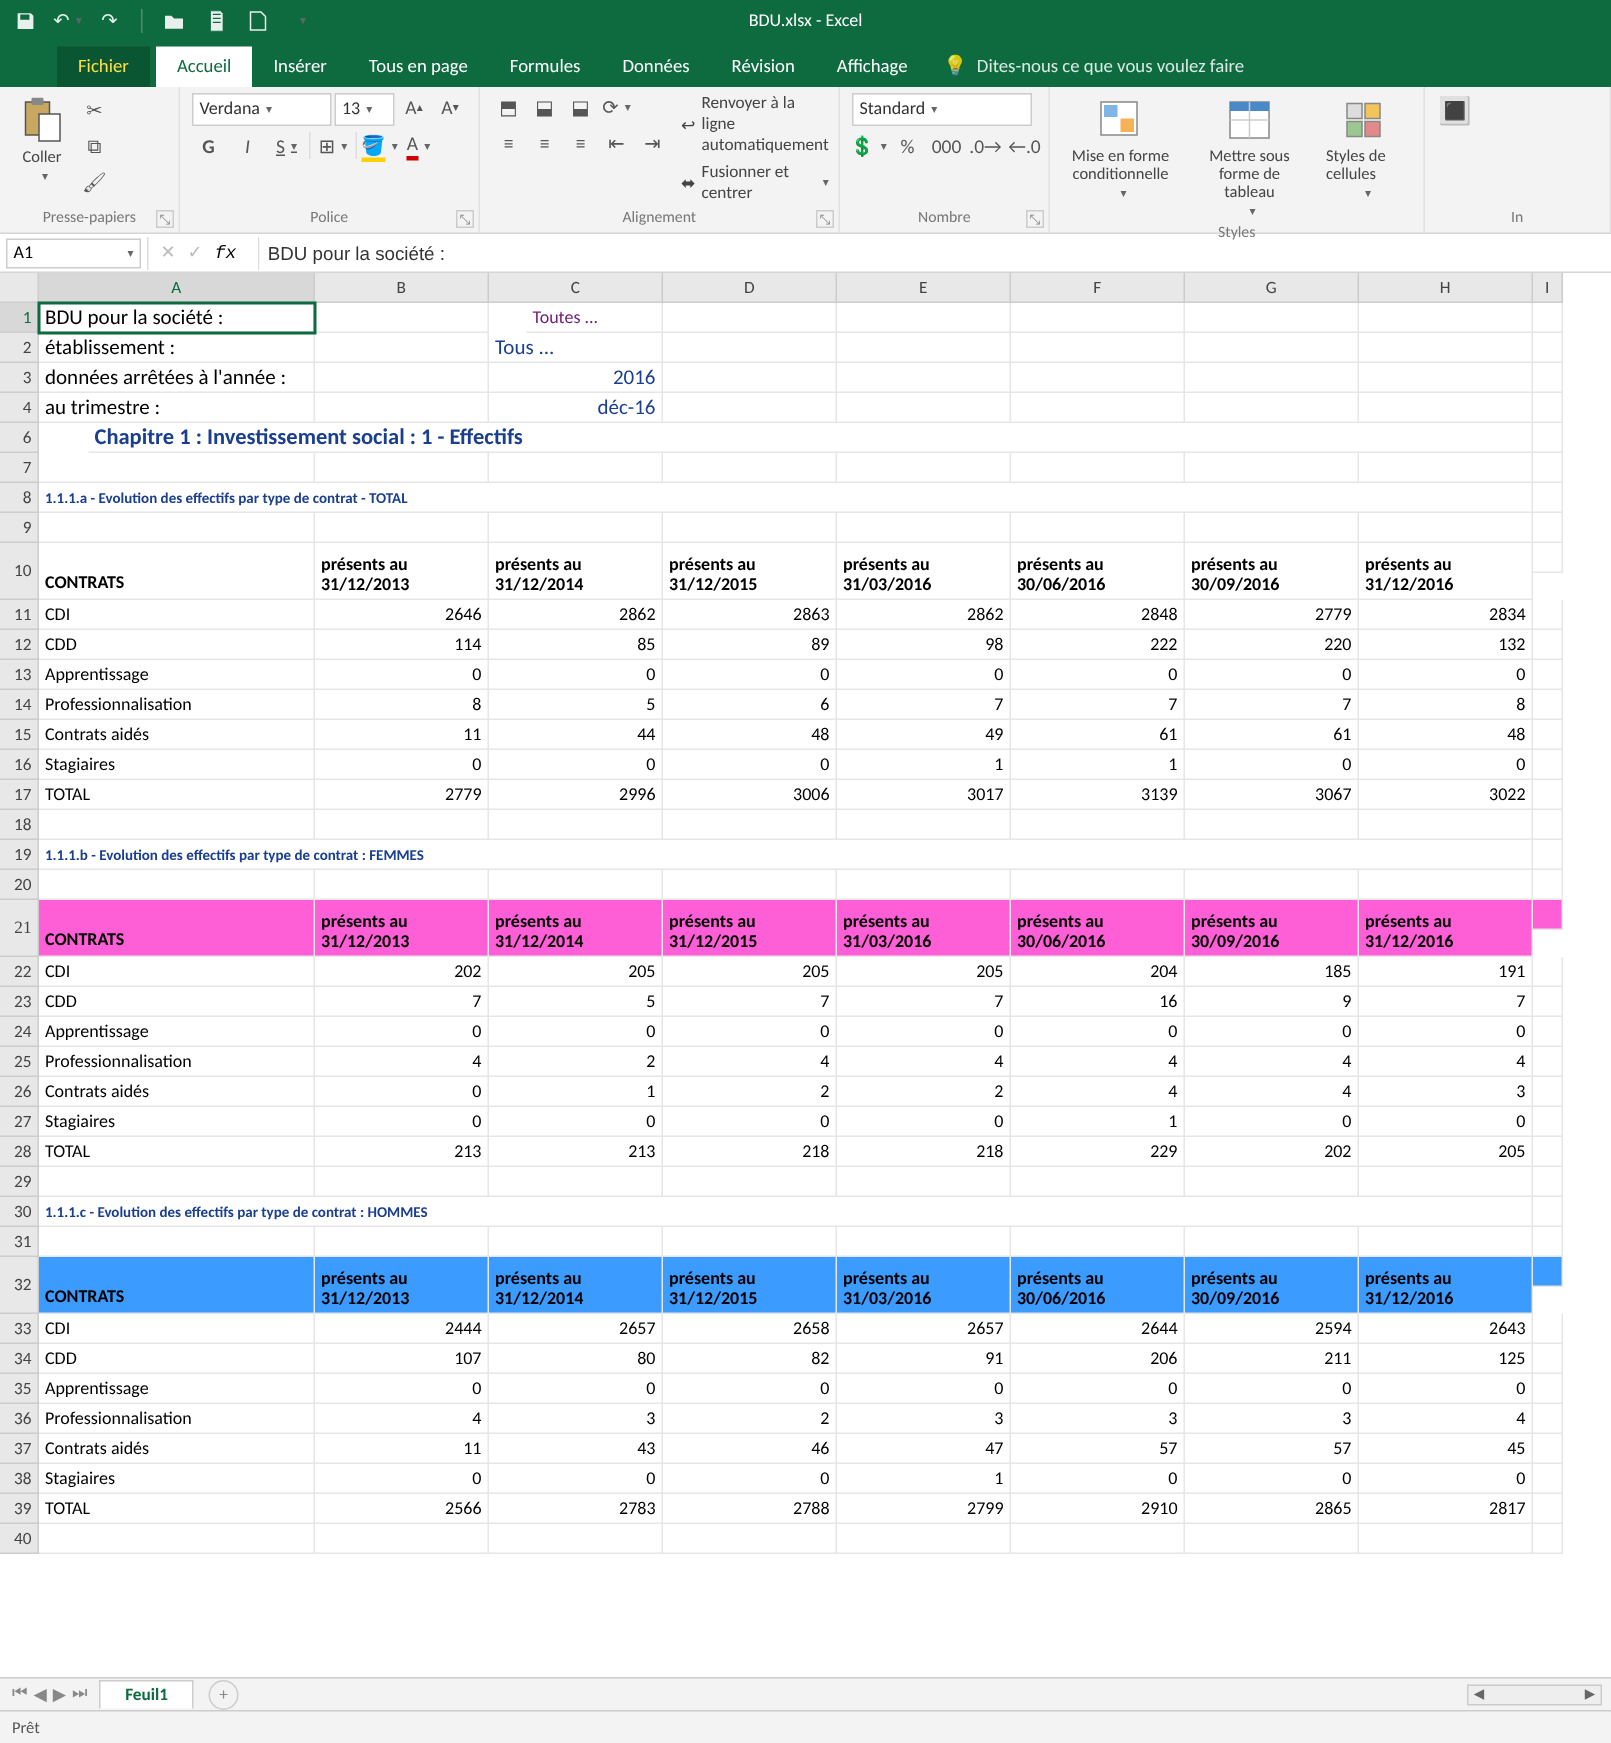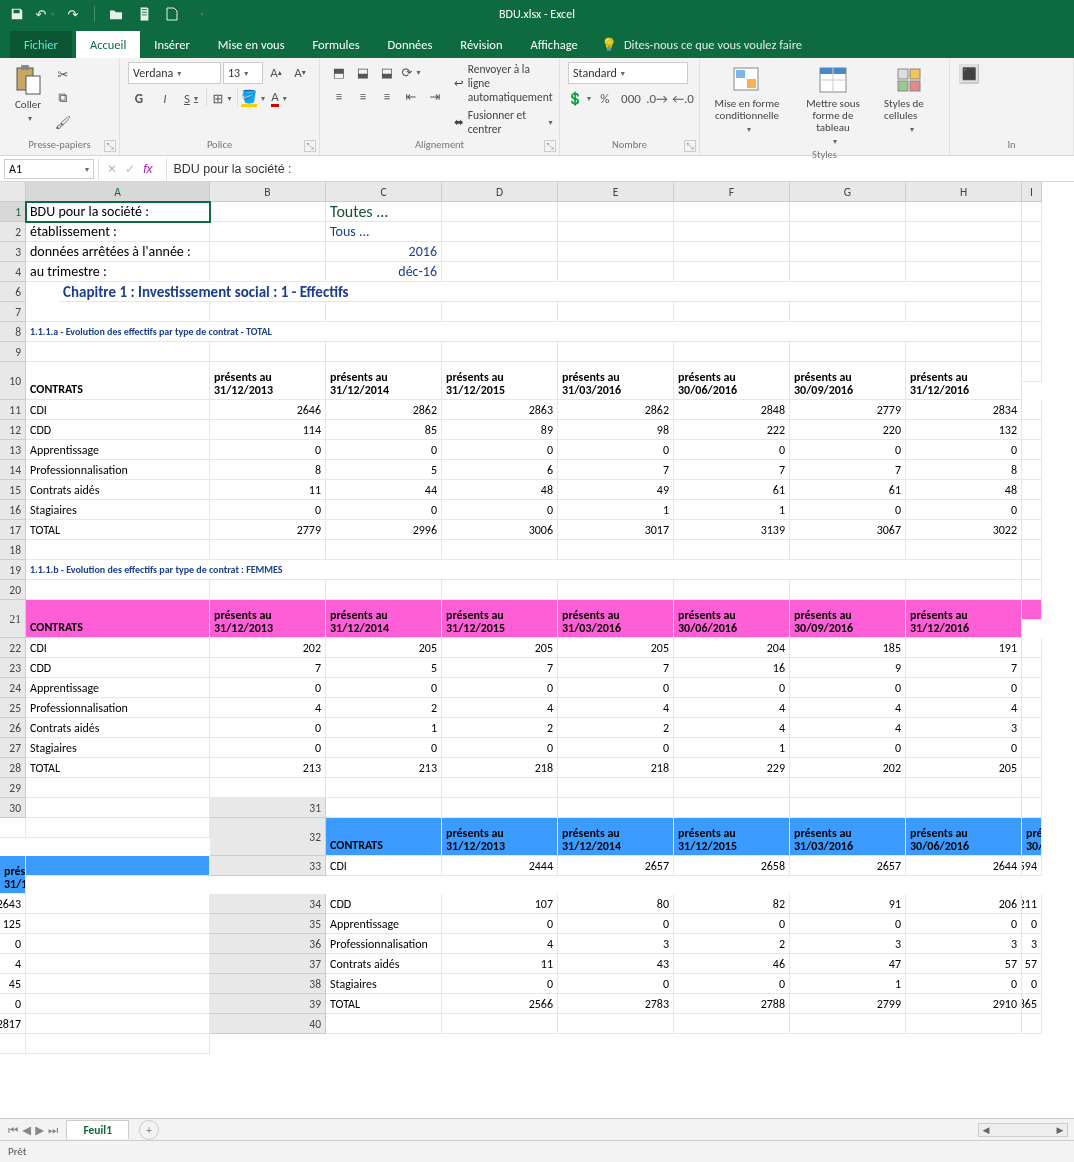--- a/index.html
+++ b/index.html
@@ -9,21 +9,21 @@
   .titlebar { background: #0d6b3f; height: 28px; display: flex; align-items: center; color: #fff; position: relative; }
   .qat { display: flex; align-items: center; padding-left: 8px; gap: 10px; }
   .qat-btn { width: 18px; height: 18px; display:flex; align-items:center; justify-content:center; opacity: .9; color:#fff; font-size: 13px; }
   .qat-sep { width:1px; height:16px; background: rgba(255,255,255,.25); margin: 0 2px; }
   .title-text { position:absolute; left:50%; transform:translateX(-50%); font-size: 12px; }
   
   
   .tabs { background: #0d6b3f; height: 30px; display:flex; align-items:flex-end; padding-left: 10px; color:#fff; font-size:12.5px;}
   .tab { padding: 6px 14px; cursor:pointer; }
   .tab.active { background:#fff; color:#0d6b3f; }
-  .tab.file { background:#0a5532; color:#5eead4; margin-right:4px;}
+  .tab.file { background:#0a5532; color:#fde047; margin-right:4px;margin-left:28px;}
   .telleme { display:flex; align-items:center; gap:6px; padding:6px 10px; opacity:.85; }
   .bulb { font-size:13px; }
   
   
   .ribbon { background:#f3f3f3; border-bottom:1px solid #d6d6d6; height: 98px; display:flex; }
   .group { border-right:1px solid #e1e1e1; padding: 4px 8px 2px 8px; display:flex; flex-direction:column; justify-content:space-between; position:relative;}
   .group-label { text-align:center; font-size:10.5px; color:#777; padding-bottom:2px;}
   .group-body { flex:1; display:flex; align-items:flex-start;}
   .rib-btn { display:flex; flex-direction:column; align-items:center; justify-content:center; font-size:11px; color:#444; padding:2px 4px; gap:2px; }
   .rib-ico { width:24px; height:24px; display:flex; align-items:center; justify-content:center; font-size:18px; color:#444;}
@@ -31,21 +31,21 @@
   .combo { border:1px solid #ccc; background:#fff; height:22px; display:flex; align-items:center; padding:0 4px; font-size:12px; color:#333;}
   .drop-arrow { font-size:8px; color:#666; margin-left:4px;}
   .icon-row { display:flex; gap:4px; margin-top:4px; }
   .icon-btn { width:22px; height:20px; display:flex; align-items:center; justify-content:center; font-size:13px; color:#555; border:1px solid transparent;}
   .launcher { position:absolute; right:3px; bottom:3px; font-size:9px; color:#888; border:1px solid #ccc; width:12px; height:12px; display:flex; align-items:center; justify-content:center;}
   
   
   .fxbar { display:flex; align-items:center; height:26px; border-bottom:1px solid #d6d6d6; background:#fff;}
   .namebox { width:90px; border:1px solid #ccc; margin:2px 4px; height:20px; display:flex; align-items:center; padding:0 4px; font-size:12px; justify-content:space-between;}
   .fx-btns { display:flex; gap:8px; color:#999; padding:0 8px; align-items:center;}
-  .fx-label { font-style:italic; color:#a21caf; font-family: Liberation Sans, sans-serif; margin-right: 6px;}
+  .fx-label { font-style:italic; color:#000000; font-family: Liberation Mono, monospace; margin-right: 6px;}
   .fx-input { flex:1; border:none; height:22px; padding:0 6px; font-size:12.5px; font-family: Verdana, sans-serif; color:#333;}
   .fx-sep { border-left: 1px solid #ddd; height: 22px; }
   
   
   .sheet-wrap { position:relative; overflow:hidden; height: calc(100% - 28px - 30px - 98px - 26px - 22px - 22px); background:#fff;}
   .grid { display:grid; font-family: Verdana, Calibri, sans-serif; font-size: 12px; color:#000;}
   .grid { grid-template-columns: 26px 184px repeat(7, 116px) 20px; }
   .colhdr, .rowhdr, .corner { background:#e8e8e8; border-right:1px solid #ccc; border-bottom:1px solid #ccc; color:#444; font-size:11.5px; display:flex; align-items:center; justify-content:center; height:20px;}
   .rowhdr { justify-content:flex-end; padding-right:4px;}
   .colhdr.sel, .rowhdr.sel { background:#d8d8d8; color:#0d6b3f;}
@@ -107,21 +107,21 @@
         <span class="drop-arrow">▾</span>
       </div>
   </div>
   <div class="title-text">BDU.xlsx  -  Excel</div>
 </div>
 
 <div class="tabs">
   <div class="tab file">Fichier</div>
   <div class="tab active">Accueil</div>
   <div class="tab">Insérer</div>
-  <div class="tab">Mise en vous</div>
+  <div class="tab">Tous en page</div>
   <div class="tab">Formules</div>
   <div class="tab">Données</div>
   <div class="tab">Révision</div>
   <div class="tab">Affichage</div>
   <div class="telleme">
     <span class="bulb">💡</span>
     <span>Dites-nous ce que vous voulez faire</span>
   </div>
 </div>
 
@@ -310,21 +310,21 @@
       <div class="colhdr">C</div>
       <div class="colhdr">D</div>
       <div class="colhdr">E</div>
       <div class="colhdr">F</div>
       <div class="colhdr">G</div>
       <div class="colhdr">H</div>
       <div class="colhdr">I</div>
       <div class="rowhdr sel">1</div>
       <div class="cell active-cell" style="font-size: 14px;">BDU pour la société :</div>
       <div class="cell"></div>
-      <div class="cell" style="color: #14532d; font-size: 16px;">Toutes ...</div>
+      <div class="cell" style="color: #701a75; font-size: 12px; margin-left: 25px;">Toutes ...</div>
       <div class="cell"></div>
       <div class="cell"></div>
       <div class="cell"></div>
       <div class="cell"></div>
       <div class="cell"></div>
       <div class="cell"></div>
       <div class="rowhdr">2</div>
       <div class="cell" style="font-size: 14px;">établissement :</div>
       <div class="cell"></div>
       <div class="cell" style="color: rgb(27, 63, 143); font-size: 14px;">Tous ...</div>
@@ -637,20 +637,21 @@
       <div class="cell"></div>
       <div class="cell"></div>
       <div class="cell"></div>
       <div class="cell"></div>
       <div class="cell"></div>
       <div class="cell"></div>
       <div class="cell"></div>
       <div class="cell"></div>
       <div class="cell"></div>
       <div class="rowhdr">30</div>
+      <div class="cell hdr-blue" style="grid-column: 2 / span 8;">1.1.1.c - Evolution des effectifs par type de contrat : HOMMES</div>
       <div class="cell"></div>
       <div class="rowhdr">31</div>
       <div class="cell"></div>
       <div class="cell"></div>
       <div class="cell"></div>
       <div class="cell"></div>
       <div class="cell"></div>
       <div class="cell"></div>
       <div class="cell"></div>
       <div class="cell"></div>

